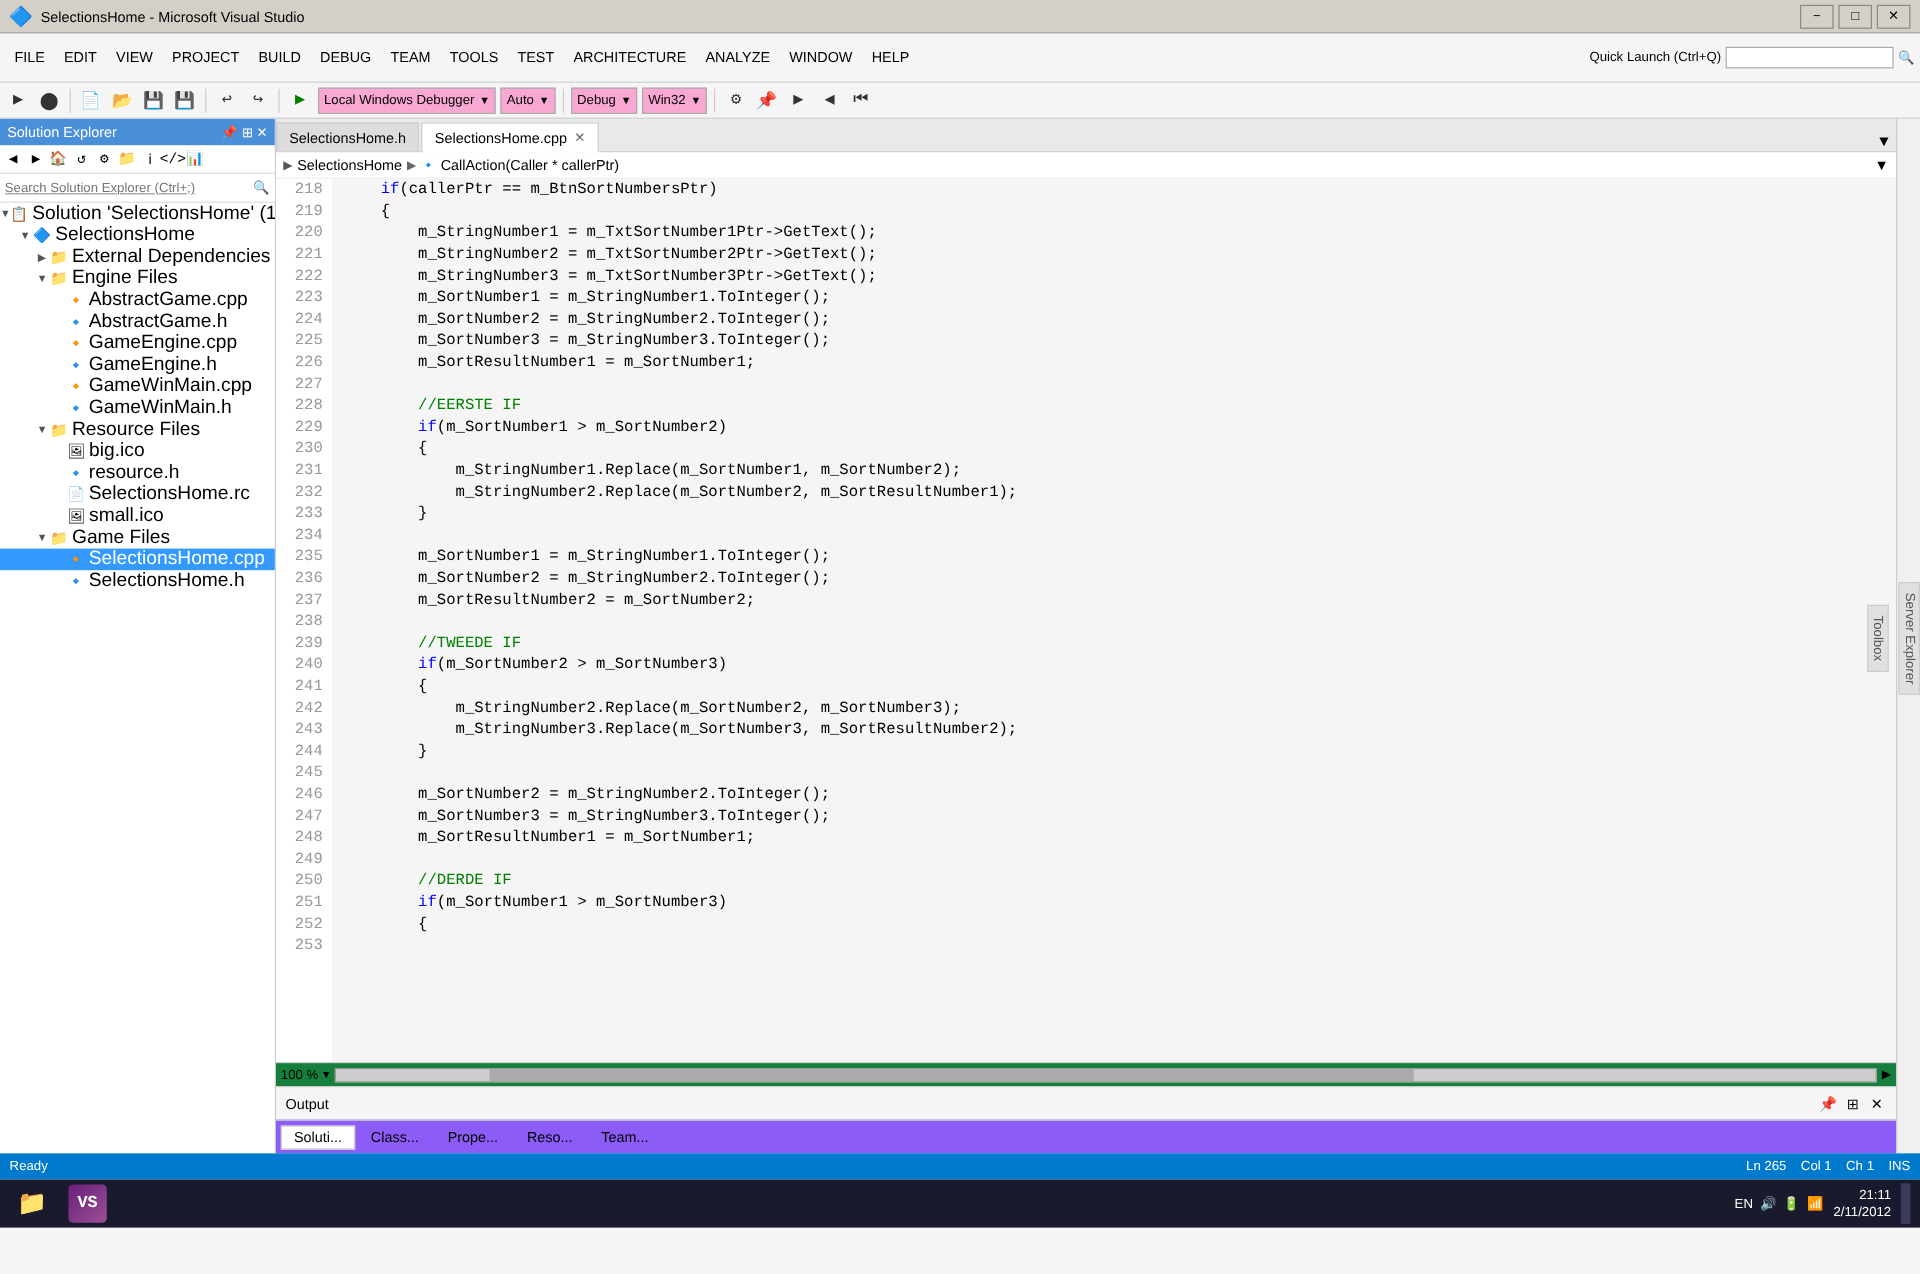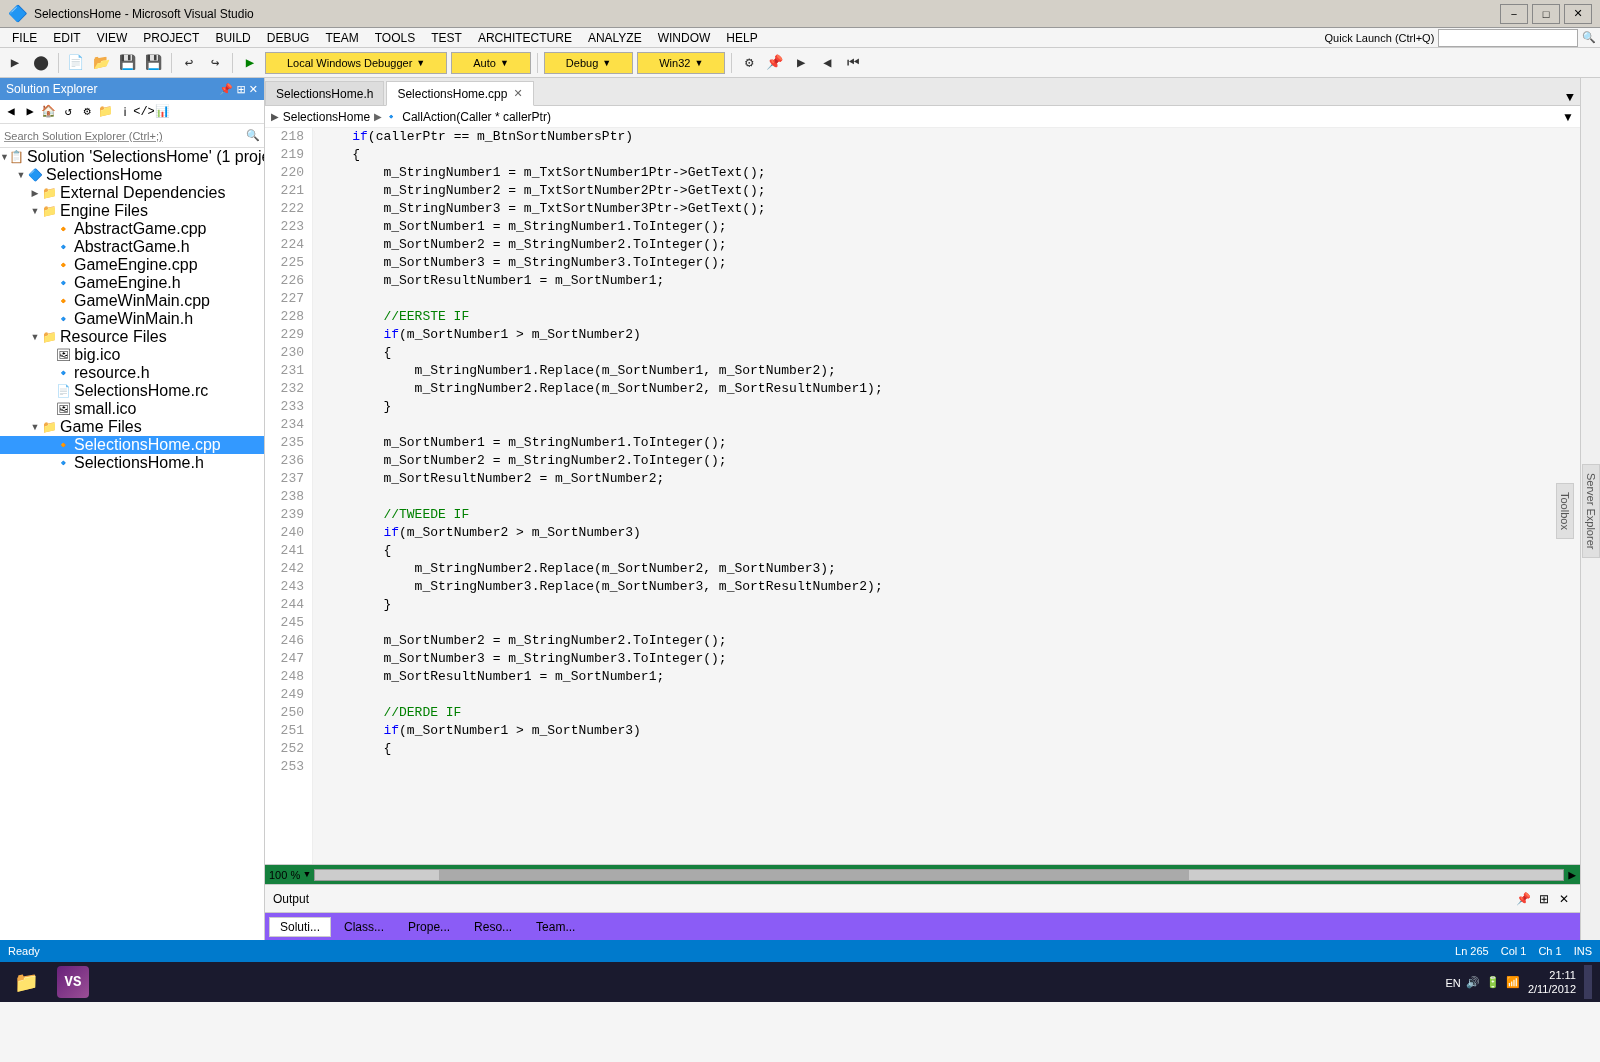--- a/index.html
+++ b/index.html
@@ -20,21 +20,21 @@
     #title-controls { display: flex; gap: 4px; }
     .title-btn {
       width: 28px; height: 20px; background: #d4d0c8;
       border: 1px solid #888; display: flex; align-items: center; justify-content: center;
       font-size: 11px; cursor: pointer; font-family: 'Segoe UI', sans-serif;
     }
 
     
     #menu-bar {
       background: #f5f5f5;
-      height: 20px;
+      height: 41px;
       display: flex;
       align-items: center;
       padding: 0 4px;
       border-bottom: 1px solid #ccc;
       font-family: 'Segoe UI', sans-serif;
       font-size: 12px;
     }
     .menu-item {
       padding: 2px 8px;
       cursor: pointer;
@@ -49,34 +49,34 @@
       padding: 0 4px;
       border-bottom: 1px solid #ccc;
       gap: 4px;
     }
     .tb-btn {
       width: 22px; height: 22px; display: flex; align-items: center; justify-content: center;
       border: 1px solid transparent; cursor: pointer; font-size: 14px; color: #333;
     }
     .tb-sep { width: 1px; height: 20px; background: #ccc; margin: 0 2px; }
     .tb-dropdown {
-      height: 22px; border: 1px solid #aaa; background: #fde047; padding: 0 21px;
+      height: 22px; border: 1px solid #aaa; background: #f9a8d4; padding: 0 4px;
       font-size: 11px; font-family: 'Segoe UI', sans-serif; display: flex; align-items: center; gap: 4px; cursor: pointer;
     }
     .tb-dropdown-arrow { font-size: 9px; }
 
     
     #main-layout {
       display: flex;
       height: calc(1062px - 28px - 24px - 30px - 28px - 28px - 28px);
     }
 
     
     #solution-explorer {
-      width: 265px;
+      width: 230px;
       background: white;
       border-right: 1px solid #ccc;
       display: flex;
       flex-direction: column;
       height: 100%;
     }
     #se-header {
       background: #4a90d9;
       color: white;
       padding: 3px 6px;

